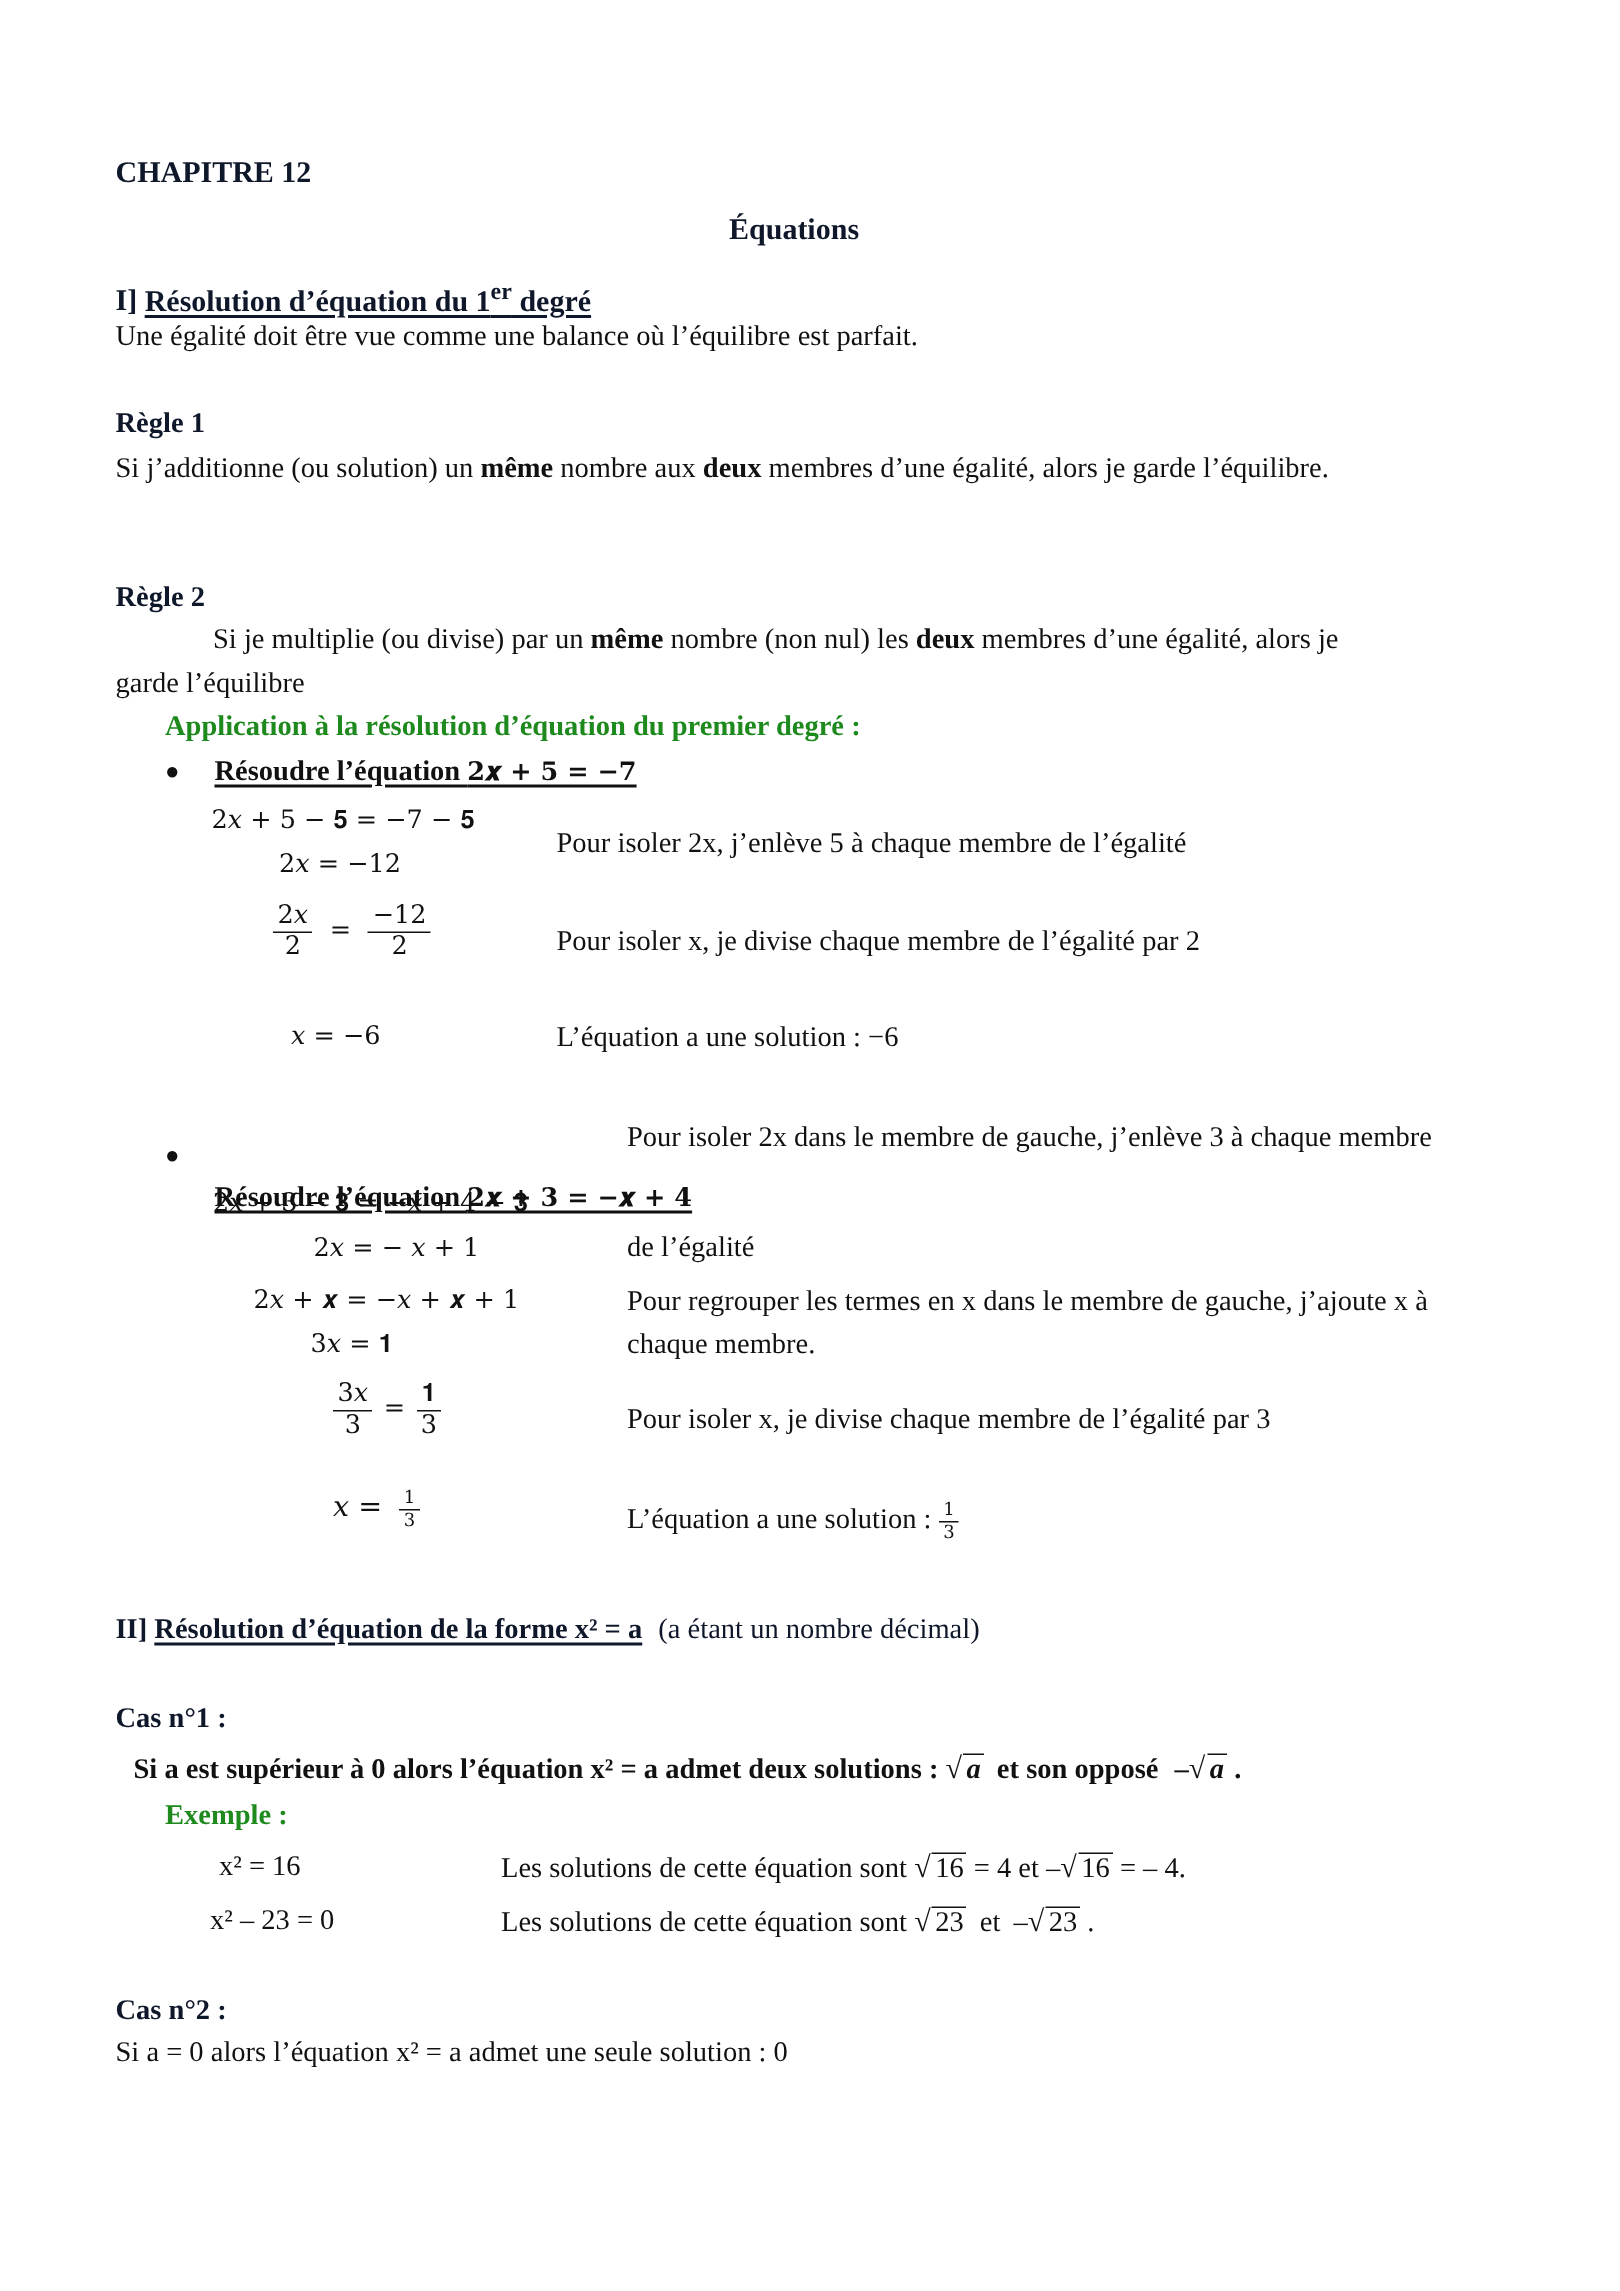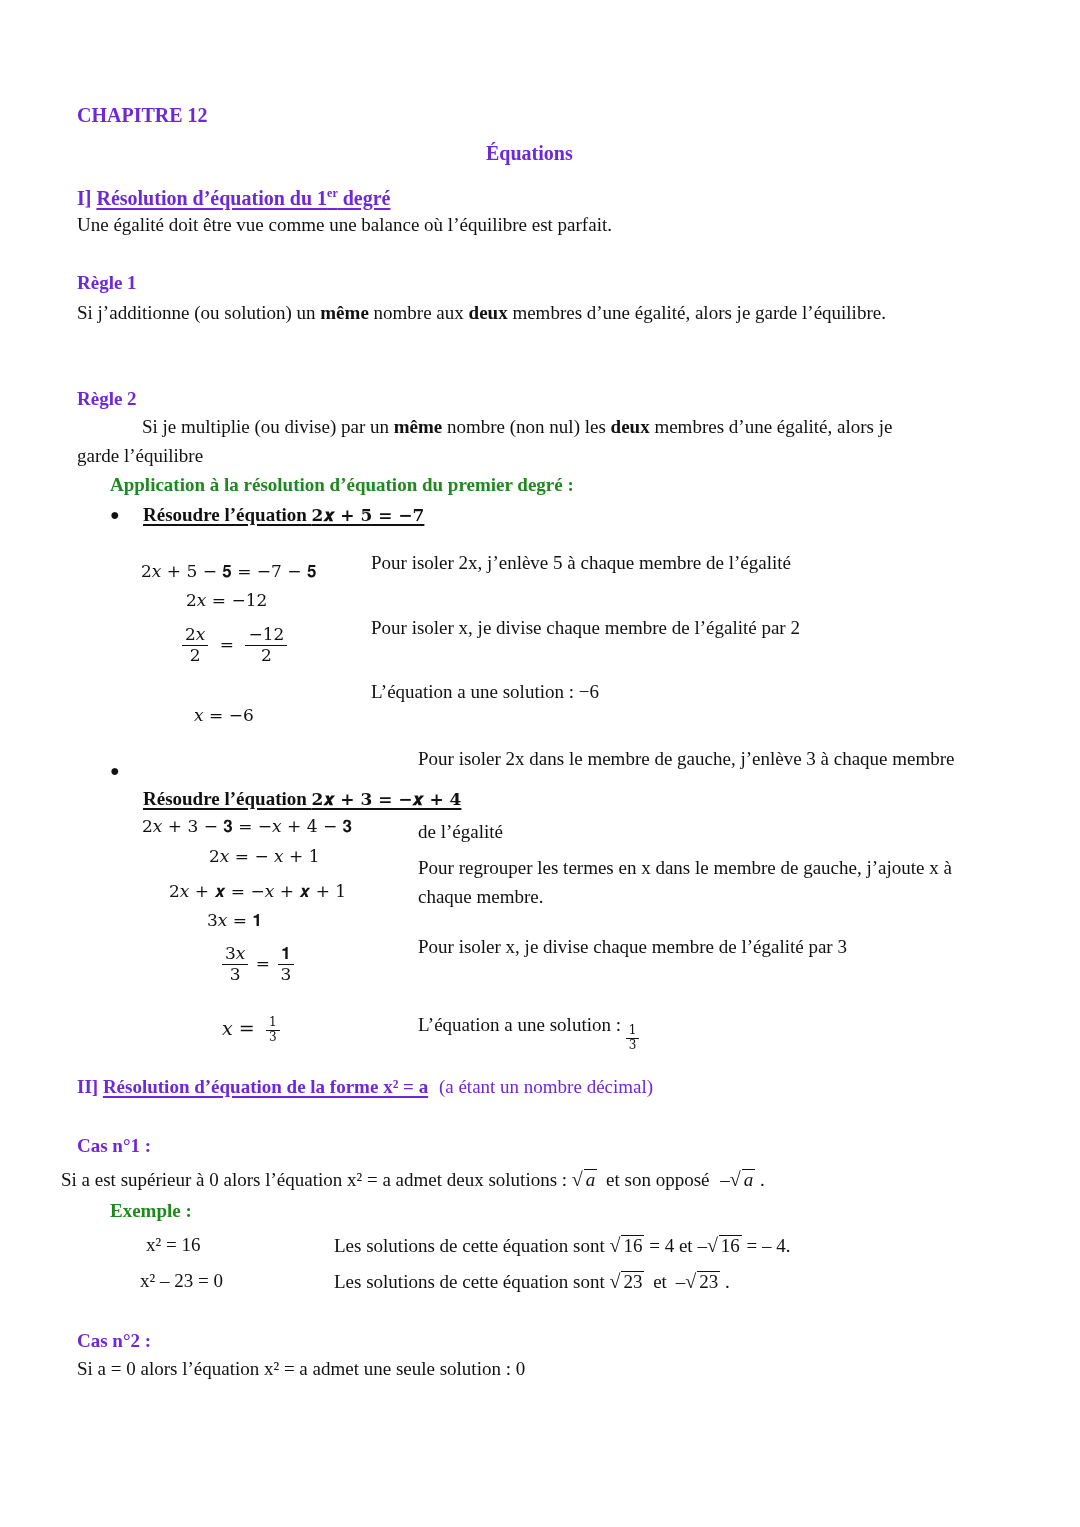--- a/index.html
+++ b/index.html
@@ -1,42 +1,42 @@
 <!DOCTYPE html>
 <html><head>
 <meta charset="utf-8">
 <style>
   html,body{margin:0;padding:0;background:#fff;}
   body{width:1080px;height:1527px;position:relative;overflow:hidden;
     font-family:"Liberation Serif","DejaVu Serif",serif;color:#111;font-size:19px;}
   .abs{position:absolute;white-space:nowrap;}
-  .red{color:#6d28d9;}
+  .red{color:#0f172a;}
   .green{color:#1e8a1e;}
   .b{font-weight:bold;}
   .u{text-decoration:underline;text-decoration-thickness:2px;text-underline-offset:3px;}
-  .m{font-family:"DejaVu Serif","Liberation Serif",serif;font-size:17px;margin-top:24px;}
+  .m{font-family:"DejaVu Serif","Liberation Serif",serif;font-size:17px;}
   .mi{font-style:italic;}
   .just{width:924px;text-align:justify;white-space:normal;line-height:29px;}
   .frac{display:inline-flex;flex-direction:column;align-items:center;vertical-align:middle;line-height:1.15;}
   .frac .num{border-bottom:1.5px solid #111;padding:0 3px;}
   .frac .den{padding:0 3px;}
   .sfrac{font-size:12px;}
   .sqrt{display:inline-block;border-top:1.4px solid #111;padding:0 2px;margin-left:1px;line-height:1.1;}
   .rad{font-size:20px;}
   .bullet{font-size:16px;}
 </style>
 </head>
 <body>
 
 <div class="abs red b" style="left:77px;top:104px;font-size:20px;">CHAPITRE 12</div>
 <div class="abs red b" style="left:486px;top:142px;font-size:20px;">Équations</div>
 
 <div class="abs red b" style="left:77px;top:186px;font-size:20px;">
   <span>I]</span>
-  <span class="u"><span>Résolution d’équation du 1</span><sup style="font-size:12px;">er</sup><span> degré</span></span>
+  <span class="u"><span>Résolution d’équation du 1</span><sup style="font-size:16px;">er</sup><span> degré</span></span>
 </div>
 <div class="abs" style="left:77px;top:214px;">Une égalité doit être vue comme une balance où l’équilibre est parfait.</div>
 
 <div class="abs red b" style="left:77px;top:272px;">Règle 1</div>
 <div class="abs just" style="left:77px;top:298px;"><span>Si j’additionne (ou solution) un </span><b>même</b><span> nombre aux </span><b>deux</b><span> membres d’une égalité, alors je garde l’équilibre.</span></div>
 
 <div class="abs red b" style="left:77px;top:388px;">Règle 2</div>
 <div class="abs" style="left:142px;top:416px;"><span>Si je multiplie (ou divise) par un </span><b>même</b><span> nombre (non nul) les </span><b>deux</b><span> membres d’une égalité, alors je</span></div>
 <div class="abs" style="left:77px;top:445px;">garde l’équilibre</div>
 
@@ -103,21 +103,21 @@
     </span>
 </div>
 
 <div class="abs" style="left:77px;top:1076px;">
   <span class="red b">II]</span>
   <span class="red b u">Résolution d’équation de la forme x² = a</span>
   <span class="red" style="margin-left:6px;">(a étant un nombre décimal)</span>
 </div>
 
 <div class="abs red b" style="left:77px;top:1135px;">Cas n°1 :</div>
-<div class="abs" style="left:61px;top:1168px;">
+<div class="abs" style="left:89px;top:1168px;font-weight:bold;">
   <span>Si a est supérieur à 0 alors l’équation x² = a admet deux solutions :</span>
   <span class="rad">√</span><span class="sqrt mi">a</span>
   <span style="margin-left:4px;">et son opposé</span>
   <span style="margin-left:6px;">–</span><span class="rad">√</span><span class="sqrt mi">a</span> .
 </div>
 
 <div class="abs green b" style="left:110px;top:1200px;">Exemple :</div>
 
 <div class="abs" style="left:146px;top:1234px;">x² = 16</div>
 <div class="abs" style="left:334px;top:1234px;">

